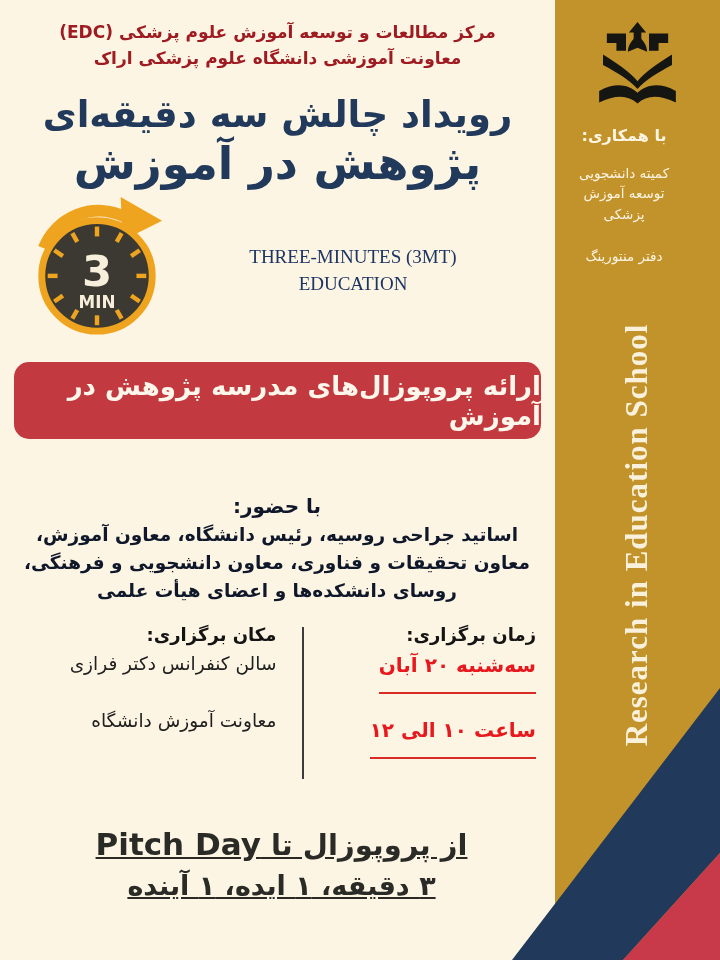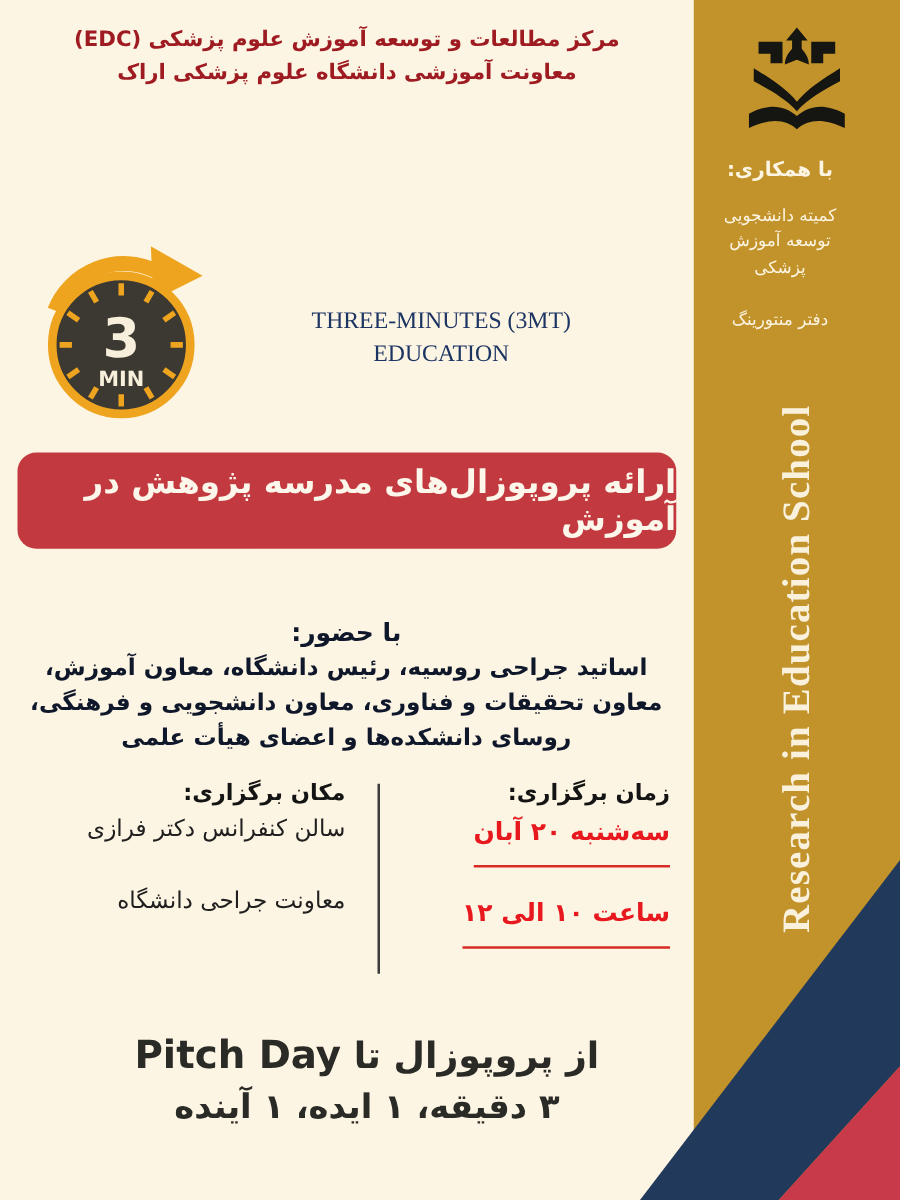--- a/index.html
+++ b/index.html
@@ -44,22 +44,22 @@
   .attendees-body{font-weight:bold;font-size:18.5px;line-height:1.5;}
   .columns{position:absolute;left:14px;top:624px;width:528px;height:158px;z-index:2;
     display:flex;direction:rtl;}
   .col-when{width:45%;text-align:right;padding-right:6px;box-sizing:border-box;}
   .col-divider{width:2px;background:#3c3c3c;height:152px;align-self:center;}
   .col-where{width:53%;text-align:right;padding-right:26px;box-sizing:border-box;}
   .col-heading{font-weight:bold;font-size:18px;color:#141414;margin-bottom:8px;}
   .when-item{display:inline-block;color:#e7191f;font-weight:bold;font-size:20px;
     border-bottom:2px solid #d92b26;padding-bottom:15px;margin-bottom:24px;}
   .where-line{font-size:18.5px;color:#202020;margin-bottom:36px;}
-  .footer{position:absolute;left:16px;top:826px;width:555px;z-index:2;
-    direction:rtl;text-align:center;color:#2a2a26;font-weight:bold;}
+  .footer{position:absolute;left:4px;top:826px;width:555px;z-index:2;
+    direction:rtl;text-align:center;color:#2a2a26;font-weight:bold;text-decoration:underline;}
   .footer-line1{font-size:29px;margin-bottom:8px;}
   .footer-en{font-family:"DejaVu Sans",sans-serif;font-weight:bold;font-size:31px;direction:ltr;unicode-bidi:embed;}
   .footer-line2{font-size:27px;}
 </style>
 </head>
 <body>
 
 <div class="poster">
 
   <div class="goldbar"></div>
@@ -83,20 +83,24 @@
     <div class="partner">دفتر منتورینگ</div>
   </div>
 
   <div class="vertical-text">Research in Education School</div>
 
   <div class="org-text">
     <div>مرکز مطالعات و توسعه آموزش علوم پزشکی (EDC)</div>
     <div>معاونت آموزشی دانشگاه علوم پزشکی اراک</div>
   </div>
 
+  <div class="title">
+    <div class="title-line1">رویداد چالش سه دقیقه‌ای</div>
+    <div class="title-line2">پژوهش در آموزش</div>
+  </div>
 
   <div class="clock">
     <svg viewBox="0 0 144 148" width="142" height="148">
       <path d="M 18,54 A 60,60 0 0 1 100,22" stroke="#efa41f" stroke-width="12" fill="none"></path>
       <polygon points="96,2 138,26 98,46" fill="#efa41f"></polygon>
       <circle cx="72" cy="82" r="56" fill="#3b3931" stroke="#efa41f" stroke-width="7"></circle>
       <g stroke="#efa41f" stroke-width="4.5">
         <line x1="112" y1="82" x2="122" y2="82"></line>
         <line x1="106.6" y1="102" x2="115.3" y2="108"></line>
         <line x1="92" y1="116.6" x2="97" y2="125.3"></line>
@@ -132,21 +136,21 @@
   <div class="columns">
     <div class="col-when">
       <div class="col-heading">زمان برگزاری:</div>
       <div><span class="when-item">سه‌شنبه ۲۰ آبان</span></div>
       <div><span class="when-item">ساعت ۱۰ الی ۱۲</span></div>
     </div>
     <div class="col-divider"></div>
     <div class="col-where">
       <div class="col-heading">مکان برگزاری:</div>
       <div class="where-line">سالن کنفرانس دکتر فرازی</div>
-      <div class="where-line">معاونت جراحی دانشگاه</div>
+      <div class="where-line">معاونت آموزش دانشگاه</div>
     </div>
   </div>
 
   <div class="footer">
     <div class="footer-line1">
       <span>از پروپوزال تا</span>
       <span class="footer-en">Pitch Day</span>
     </div>
     <div class="footer-line2">۳ دقیقه، ۱ ایده، ۱ آینده</div>
   </div>

